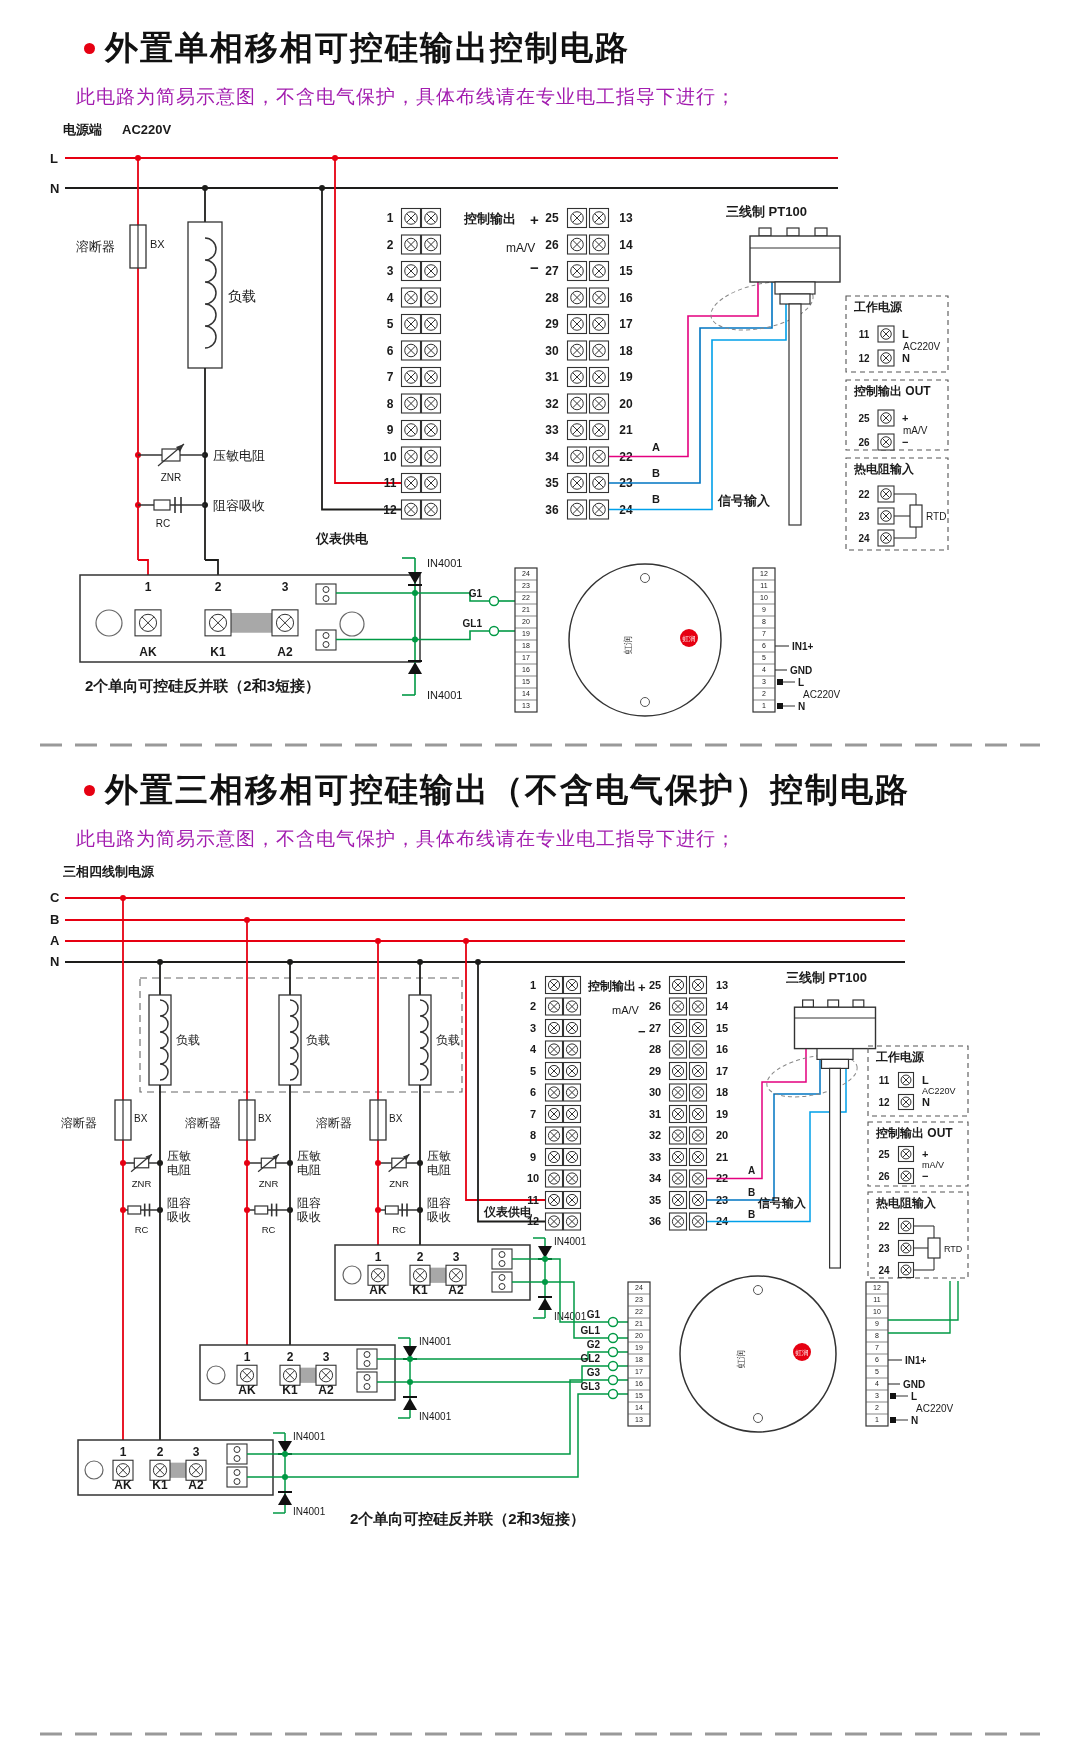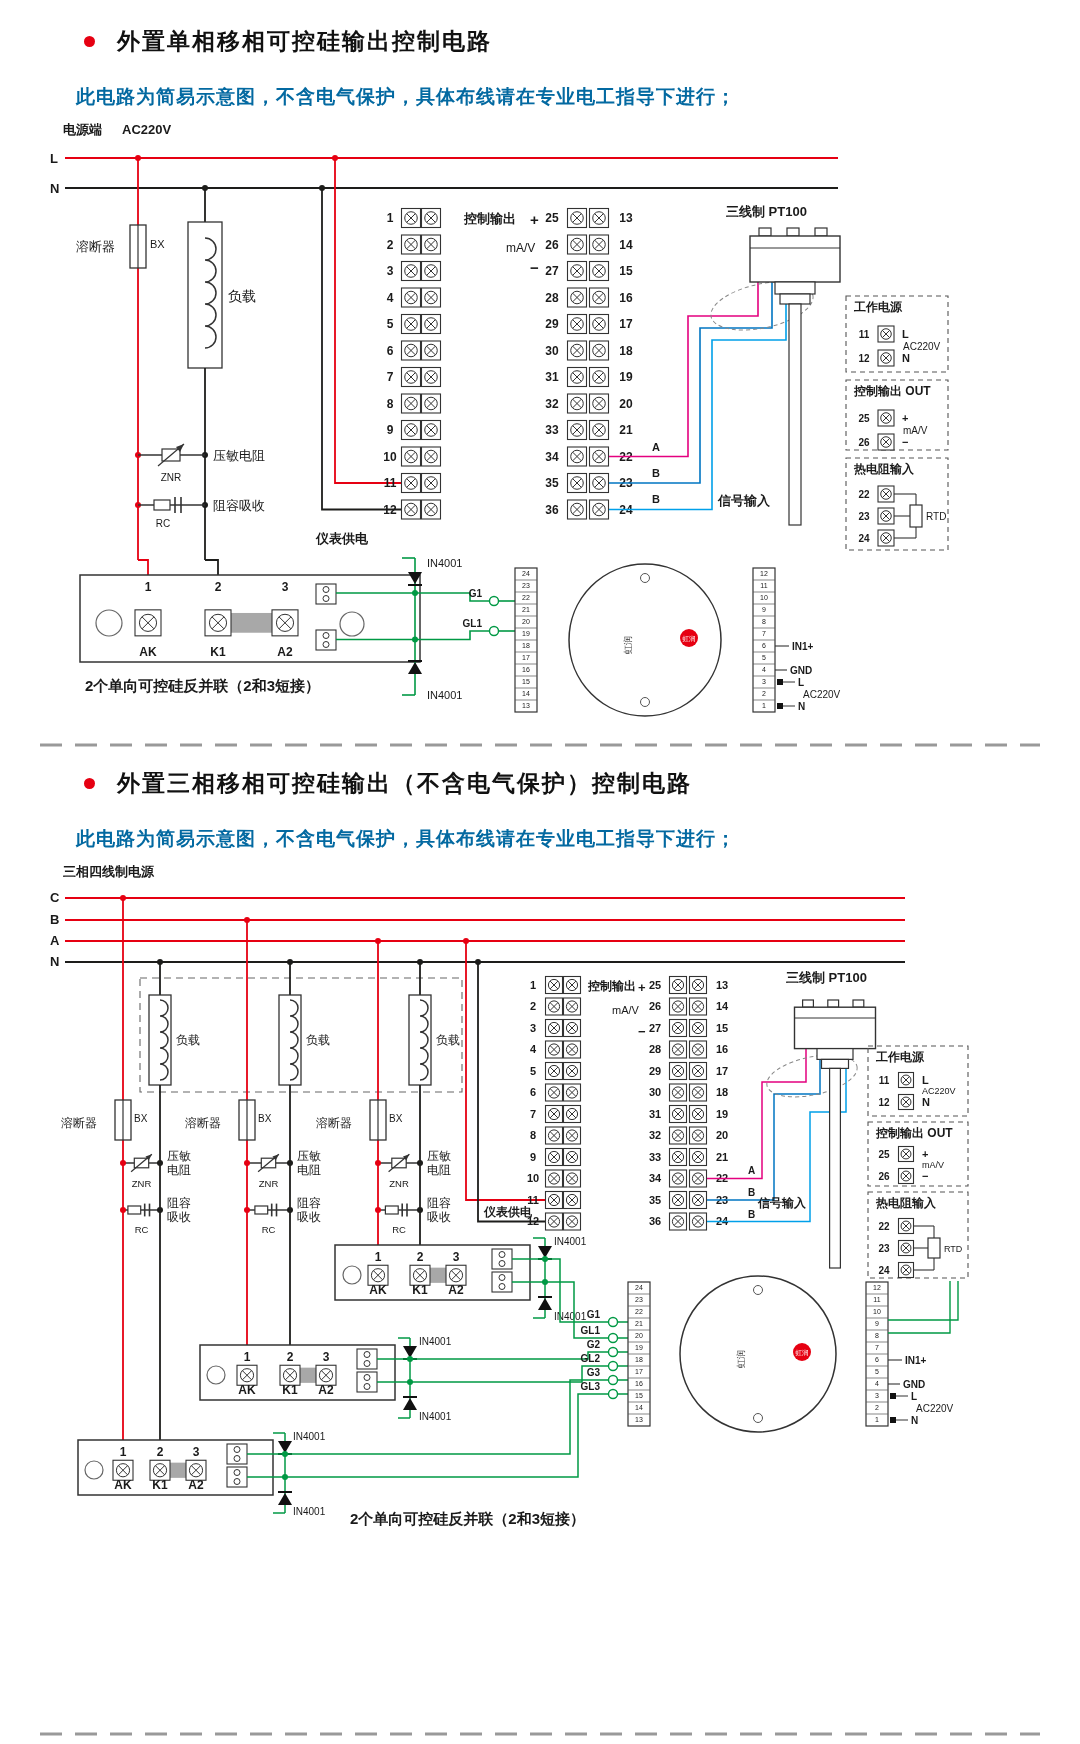--- a/index.html
+++ b/index.html
@@ -2,23 +2,23 @@
 <html><head>
 <meta charset="utf-8">
 <style>
   *{margin:0;padding:0;box-sizing:border-box}
   html,body{background:#ffffff}
   body{font-family:"Liberation Sans","DejaVu Sans",sans-serif;color:#111}
   .page{position:relative;width:1080px;height:1744px;background:#fff;overflow:hidden}
   .page svg{position:absolute;left:0}
   #svg1{top:0}
   #svg2{top:748px}
-  .title{position:absolute;display:flex;align-items:center;gap:22px;font-size:23px;font-weight:bold;color:#111;letter-spacing:2px;z-index:3}
+  .title{position:absolute;display:flex;align-items:center;gap:10px;font-size:33px;font-weight:bold;color:#111;letter-spacing:2px;z-index:3}
   .bullet{width:11px;height:11px;border-radius:50%;background:#e60012;flex:0 0 auto}
-  .subtitle{position:absolute;font-size:19px;font-weight:bold;color:#0369a1;letter-spacing:1px;z-index:3}
+  .subtitle{position:absolute;font-size:19px;font-weight:normal;color:#a21caf;letter-spacing:1px;z-index:3}
   .t1{top:26px;left:84px}
   .st1{top:84px;left:76px}
   .t2{top:768px;left:84px}
   .st2{top:826px;left:76px}
   svg text{font-family:"Liberation Sans","DejaVu Sans",sans-serif}
 </style>
 </head>
 <body>
 
 <div class="page">

